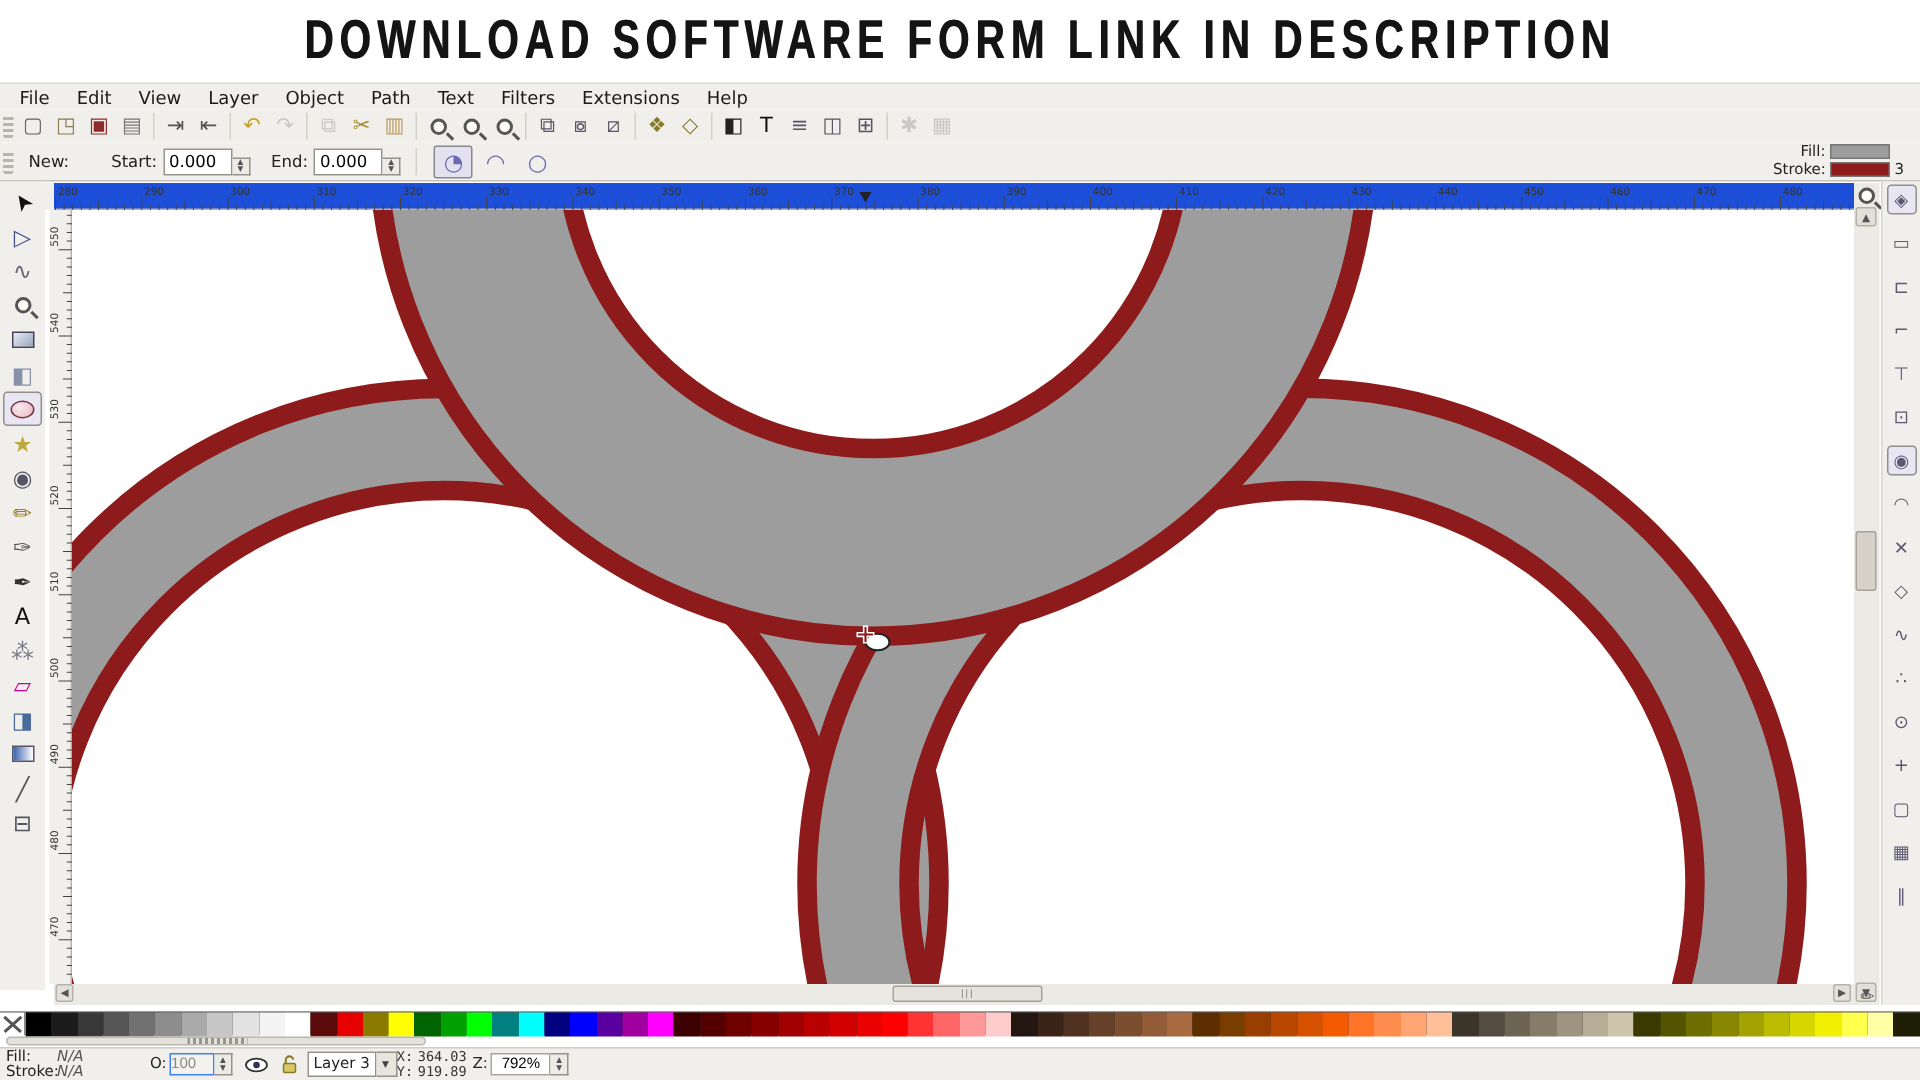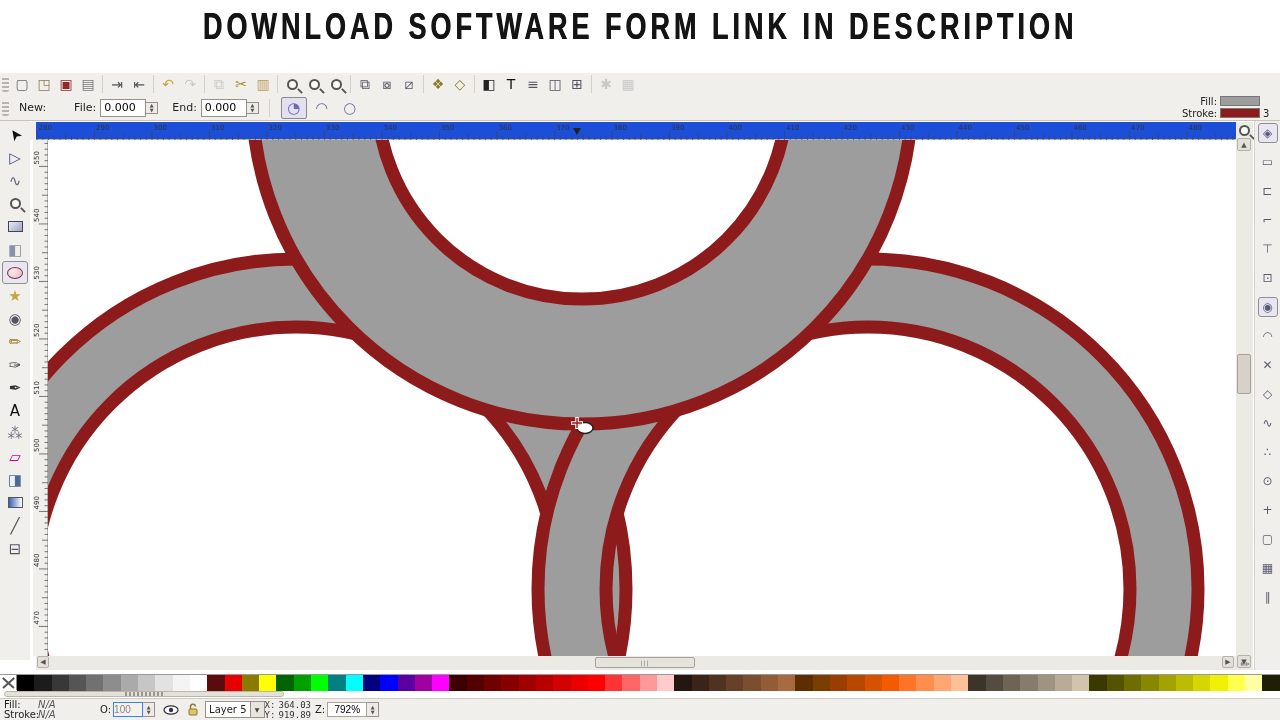--- a/index.html
+++ b/index.html
@@ -27,21 +27,21 @@
   #optionsbar { left:0; top:95px; width:1280px; height:26px; background:#f1efeb;
                 border-bottom:1px solid #c8c4bb; display:flex; align-items:center; font-size:11px; color:#222; }
   .grip { width:7px; height:16px; margin:0 2px;
           background:repeating-linear-gradient(0deg,#b9b5ac 0 2px,transparent 2px 4px);
           border-radius:2px; }
   .tbtn { width:22px; height:20px; display:flex; align-items:center; justify-content:center;
           font-size:14px; color:#444; border:1px solid transparent; border-radius:2px; }
   .tsep { width:1px; height:18px; background:#d4d0c8; margin:0 3px; }
   .disabled { opacity:.45; filter:grayscale(60%); }
   .lbl { margin:0 4px 0 8px; }
-  .numbox { display:flex; align-items:center; height:18px; }
+  .numbox { display:flex; align-items:flex-end; height:18px; }
   .numbox input { width:46px; height:18px; border:1px solid #979289; background:#fff;
                   font-size:11px; padding:0 3px; font-family:"DejaVu Sans",sans-serif; }
   .spin { width:12px; border:1px solid #979289; border-left:none; background:#edebe6;
           display:flex; flex-direction:column; align-items:center; justify-content:center;
           font-size:5px; line-height:5px; color:#555; }
   .modebtn { width:26px; height:22px; display:flex; align-items:center; justify-content:center;
              font-size:15px; color:#6a6ab0; border:1px solid transparent; border-radius:2px; margin:0 1px; }
   .modebtn.active { border:1px solid #8a8a8a; background:#e3e1f0; }
 
   
@@ -128,20 +128,32 @@
 </style>
 </head>
 <body>
 
 <div id="app">
 
   <div id="banner" class="abs">
     <span id="banner-text">DOWNLOAD SOFTWARE FORM LINK IN DESCRIPTION</span>
   </div>
 
+  <div id="menubar" class="abs">
+      <span class="menu-item">File</span>
+      <span class="menu-item">Edit</span>
+      <span class="menu-item">View</span>
+      <span class="menu-item">Layer</span>
+      <span class="menu-item">Object</span>
+      <span class="menu-item">Path</span>
+      <span class="menu-item">Text</span>
+      <span class="menu-item">Filters</span>
+      <span class="menu-item">Extensions</span>
+      <span class="menu-item">Help</span>
+    </div>
 
   <div id="toolbar" class="abs">
     <span class="grip"></span>
   <span class="tbtn" style="color: rgb(102, 102, 102);">▢</span>
       <span class="tbtn" style="color: rgb(138, 123, 82);">◳</span>
       <span class="tbtn" style="color: rgb(142, 42, 42);">▣</span>
       <span class="tbtn" style="color: rgb(119, 119, 119);">▤</span>
       <span class="tsep"></span>
       <span class="tbtn" style="color: rgb(85, 85, 85);">⇥</span>
       <span class="tbtn" style="color: rgb(85, 85, 85);">⇤</span>
@@ -176,21 +188,21 @@
       <span class="tbtn" style="color: rgb(85, 85, 102);">◫</span>
       <span class="tbtn" style="color: rgb(85, 85, 102);">⊞</span>
       <span class="tsep"></span>
       <span class="tbtn disabled" style="color: rgb(153, 153, 153);">✱</span>
       <span class="tbtn disabled" style="color: rgb(153, 153, 153);">▦</span>
     </div>
 
   <div id="optionsbar" class="abs">
     <span class="grip"></span>
     <span class="lbl">New:</span>
-    <span class="lbl" style="margin-left:24px">File:</span>
+    <span class="lbl" style="margin-left:24px">Start:</span>
     <span class="numbox">
       <input value="0.000" style="">
       <span class="spin">
           <span>▲</span>
           <span>▼</span>
         </span>
     </span>
     <span class="lbl" style="margin-left:14px">End:</span>
     <span class="numbox">
       <input value="0.000" style="">
@@ -764,21 +776,21 @@
         <circle cx="8" cy="6" r="2.2" fill="#335"></circle>
       </svg>
     </span>
     <span class="mini-ic">
       <svg width="12" height="13" viewBox="0 0 12 13">
         <path d="M3.5 6 V4 a2.5 2.5 0 0 1 5 -0.5" fill="none" stroke="#8a7b2a" stroke-width="1.4"></path>
         <rect x="2" y="6" width="8" height="6" rx="1" fill="#d9c76a" stroke="#8a7b2a"></rect>
       </svg>
     </span>
     <span id="layer-select">
-      <span>Layer 5</span>
+      <span>Layer 3</span>
     </span>
     <span id="layer-dd">▼</span>
     <div id="coords">
       <div class="crow">
           <span class="ck">X:</span>
           <span>364.03</span>
         </div>
       <div class="crow">
           <span class="ck">Y:</span>
           <span>919.89</span>

